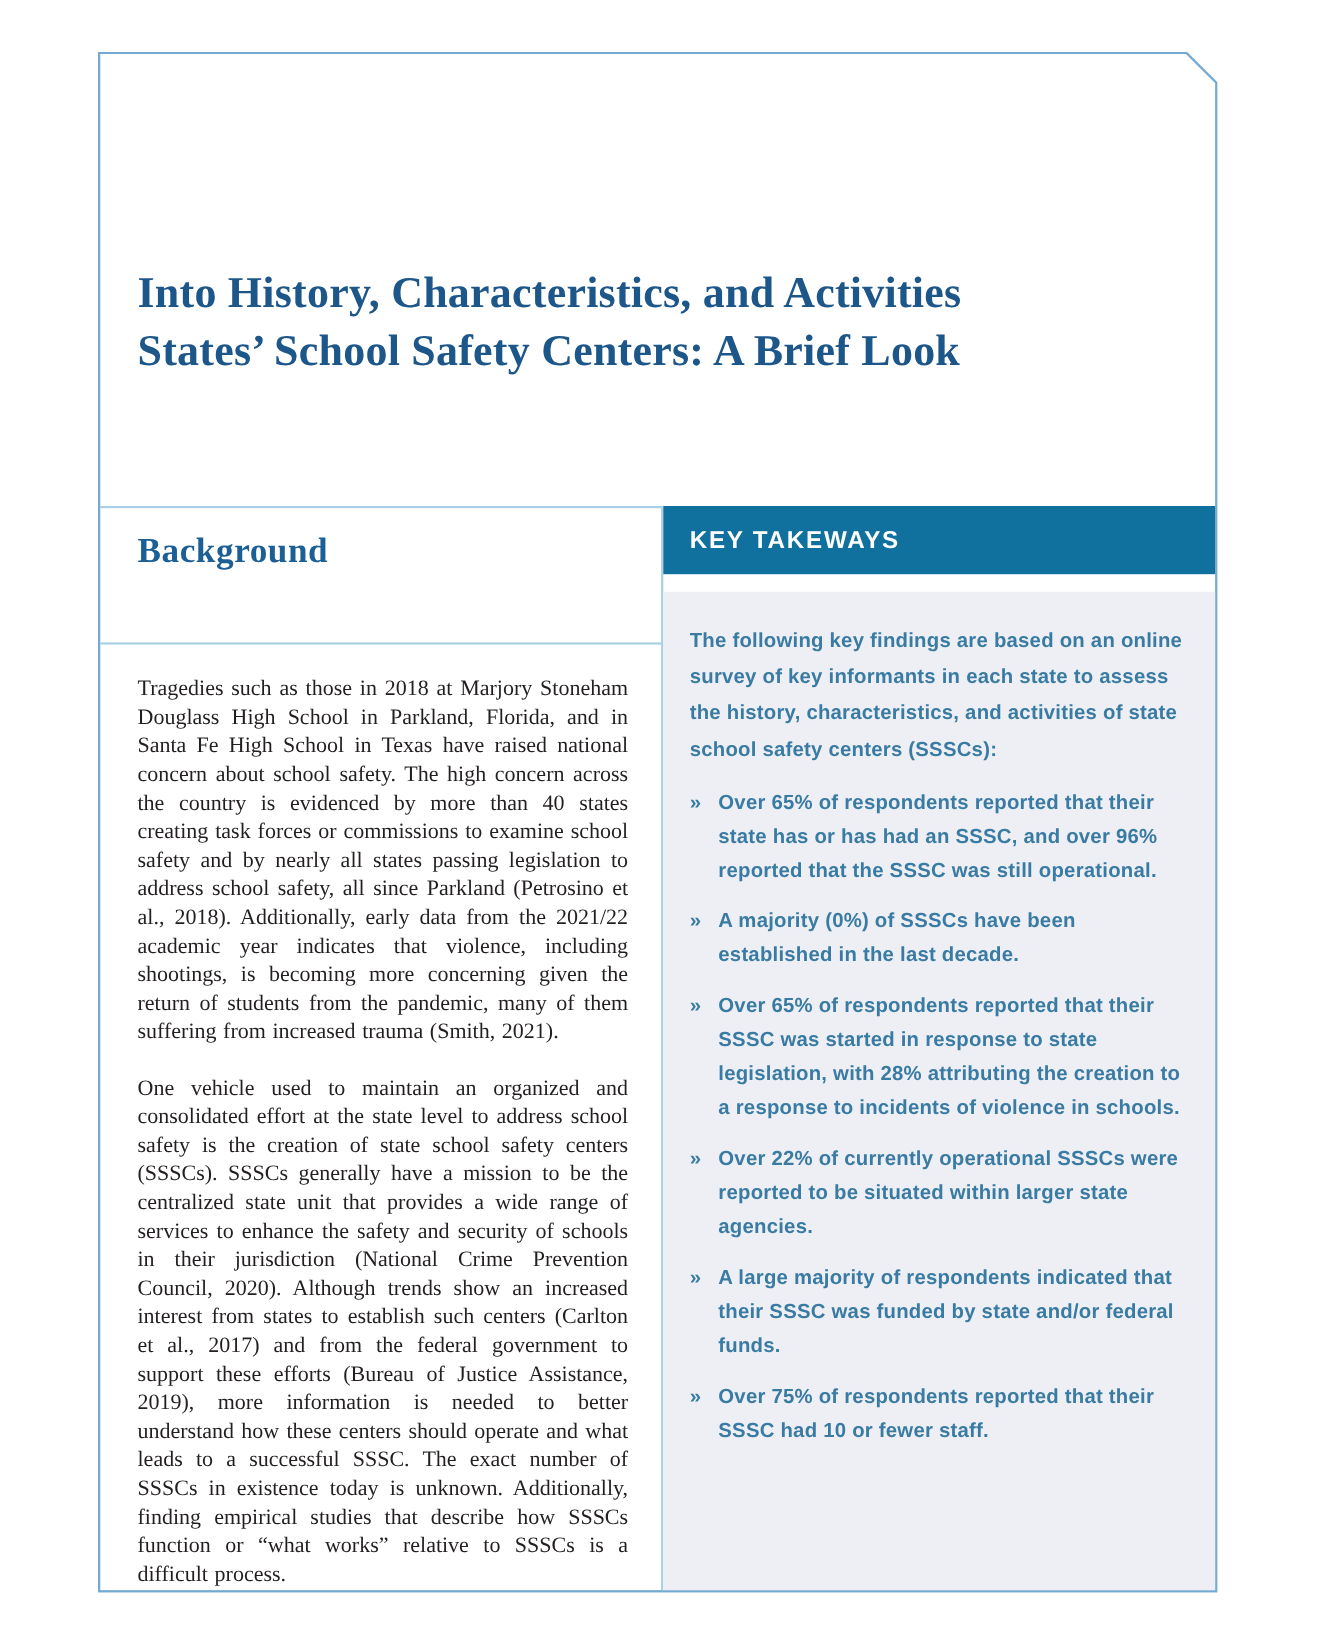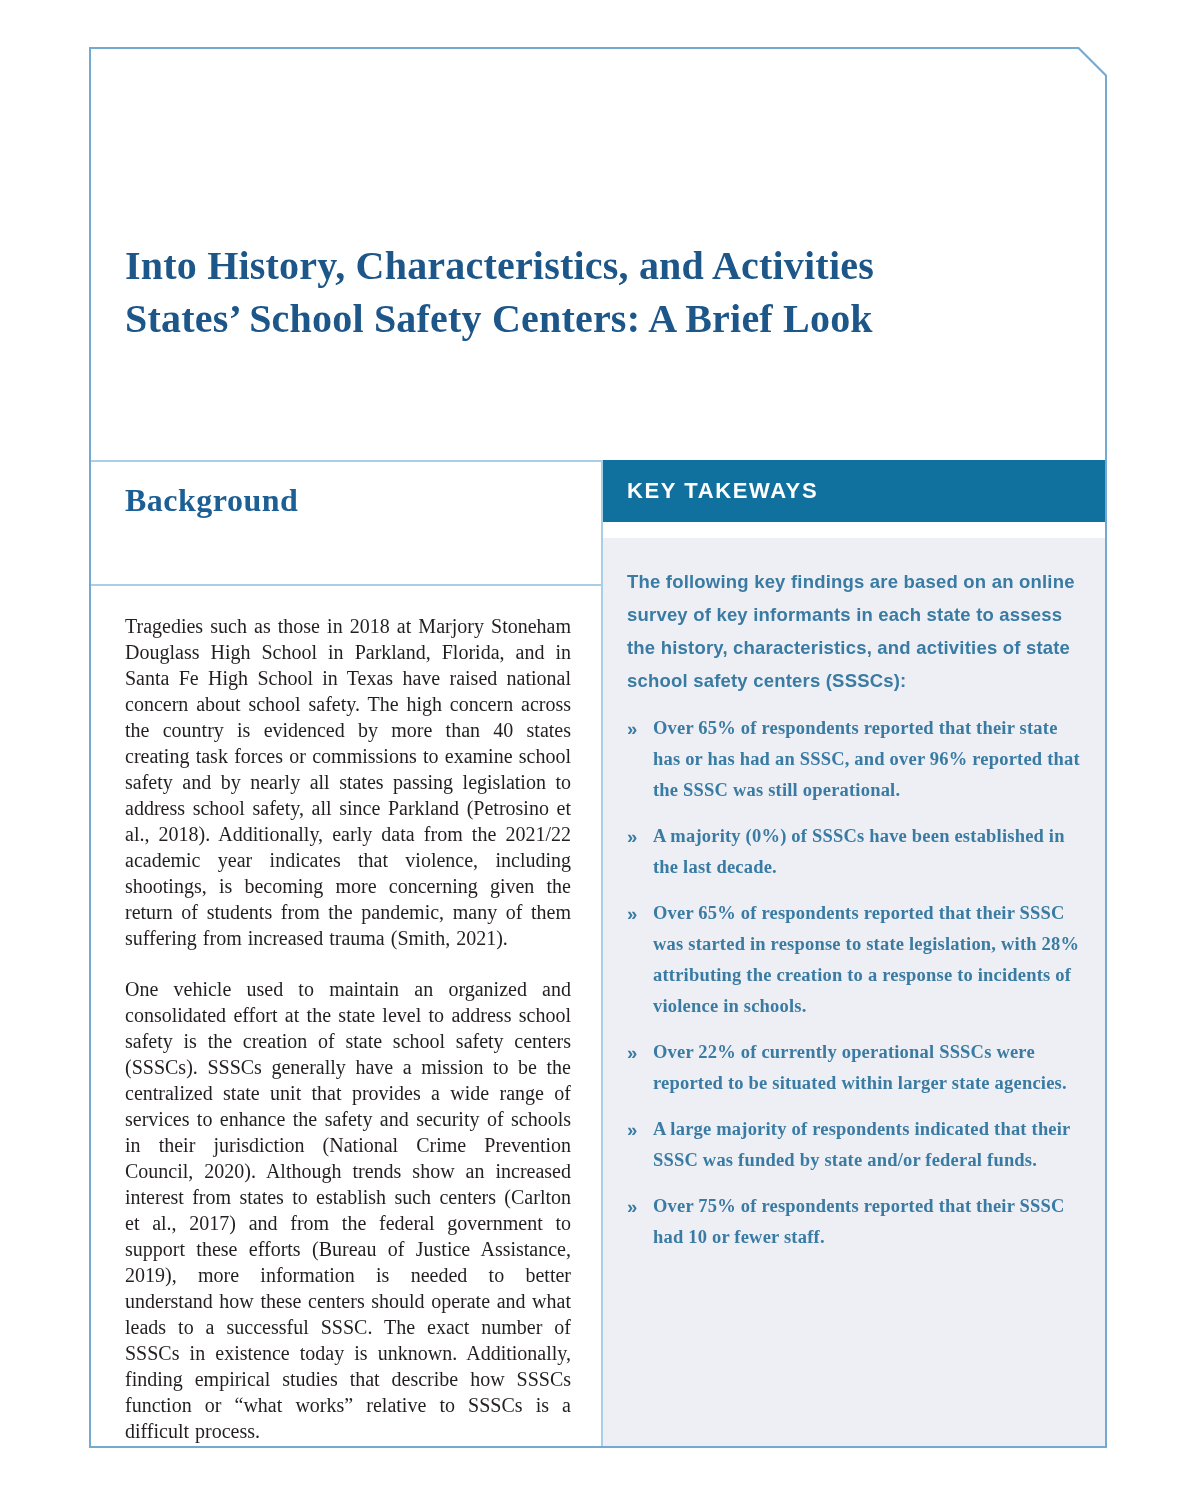--- a/index.html
+++ b/index.html
@@ -68,21 +68,21 @@
   .kt-heading{font-family:"Liberation Sans",sans-serif;font-weight:bold;font-size:22px;
          letter-spacing:1.6px;color:#ffffff;}
   .kt-panel{position:absolute;left:0;top:78px;right:0;bottom:0;background:var(--panel-bg);
          padding:27px 20px 0 24px;}
   .kt-intro{font-family:"Liberation Sans",sans-serif;font-weight:bold;font-size:18.5px;
          line-height:33px;color:var(--bullet-text);margin-bottom:16px;letter-spacing:0.2px;}
   .kt-list{list-style:none;}
   .kt-list li{display:flex;margin-bottom:15px;}
   .bm{flex:0 0 26px;font-family:"Liberation Sans",sans-serif;font-weight:bold;font-size:18.5px;
          line-height:31px;color:var(--bullet-text);}
-  .bt{flex:1;font-family:Liberation Serif, serif;font-weight:bold;font-size:18.5px;
+  .bt{flex:1;font-family:Liberation Sans, sans-serif;font-weight:bold;font-size:18.5px;
          line-height:31px;color:var(--bullet-text);letter-spacing:0.2px;}
 </style>
 </head>
 <body>
 
 <div class="page">
   <div class="sheet">
     <div class="sheet-inner">
 
 

